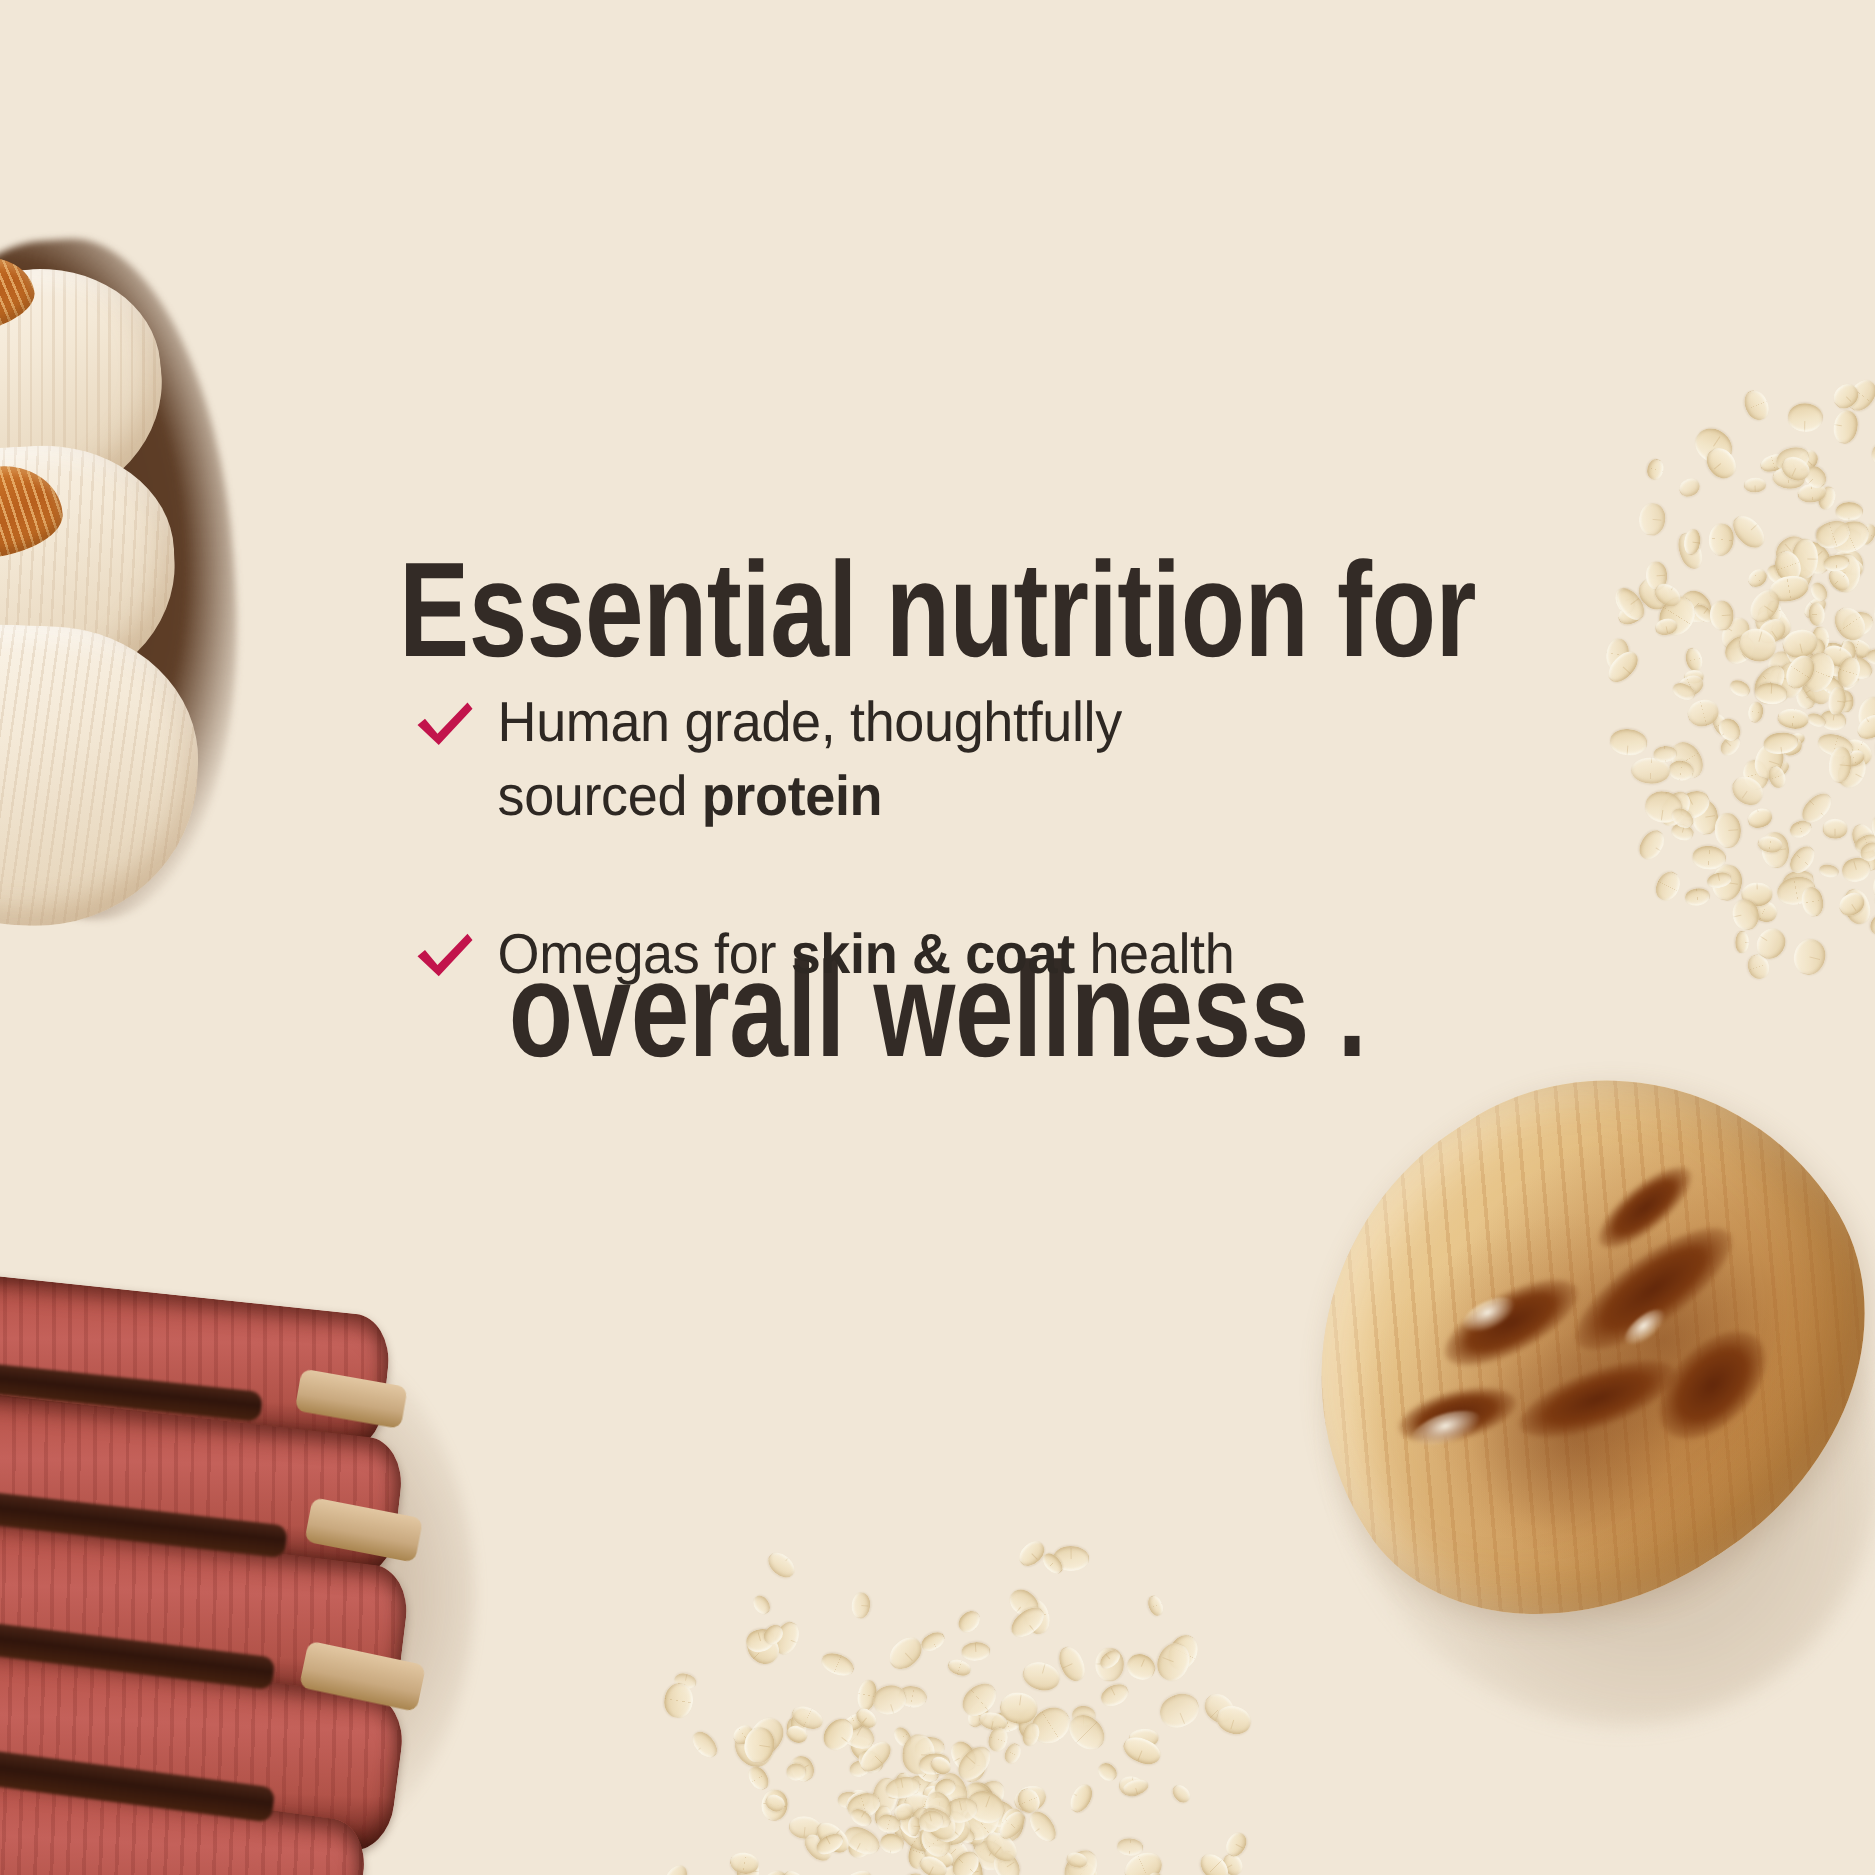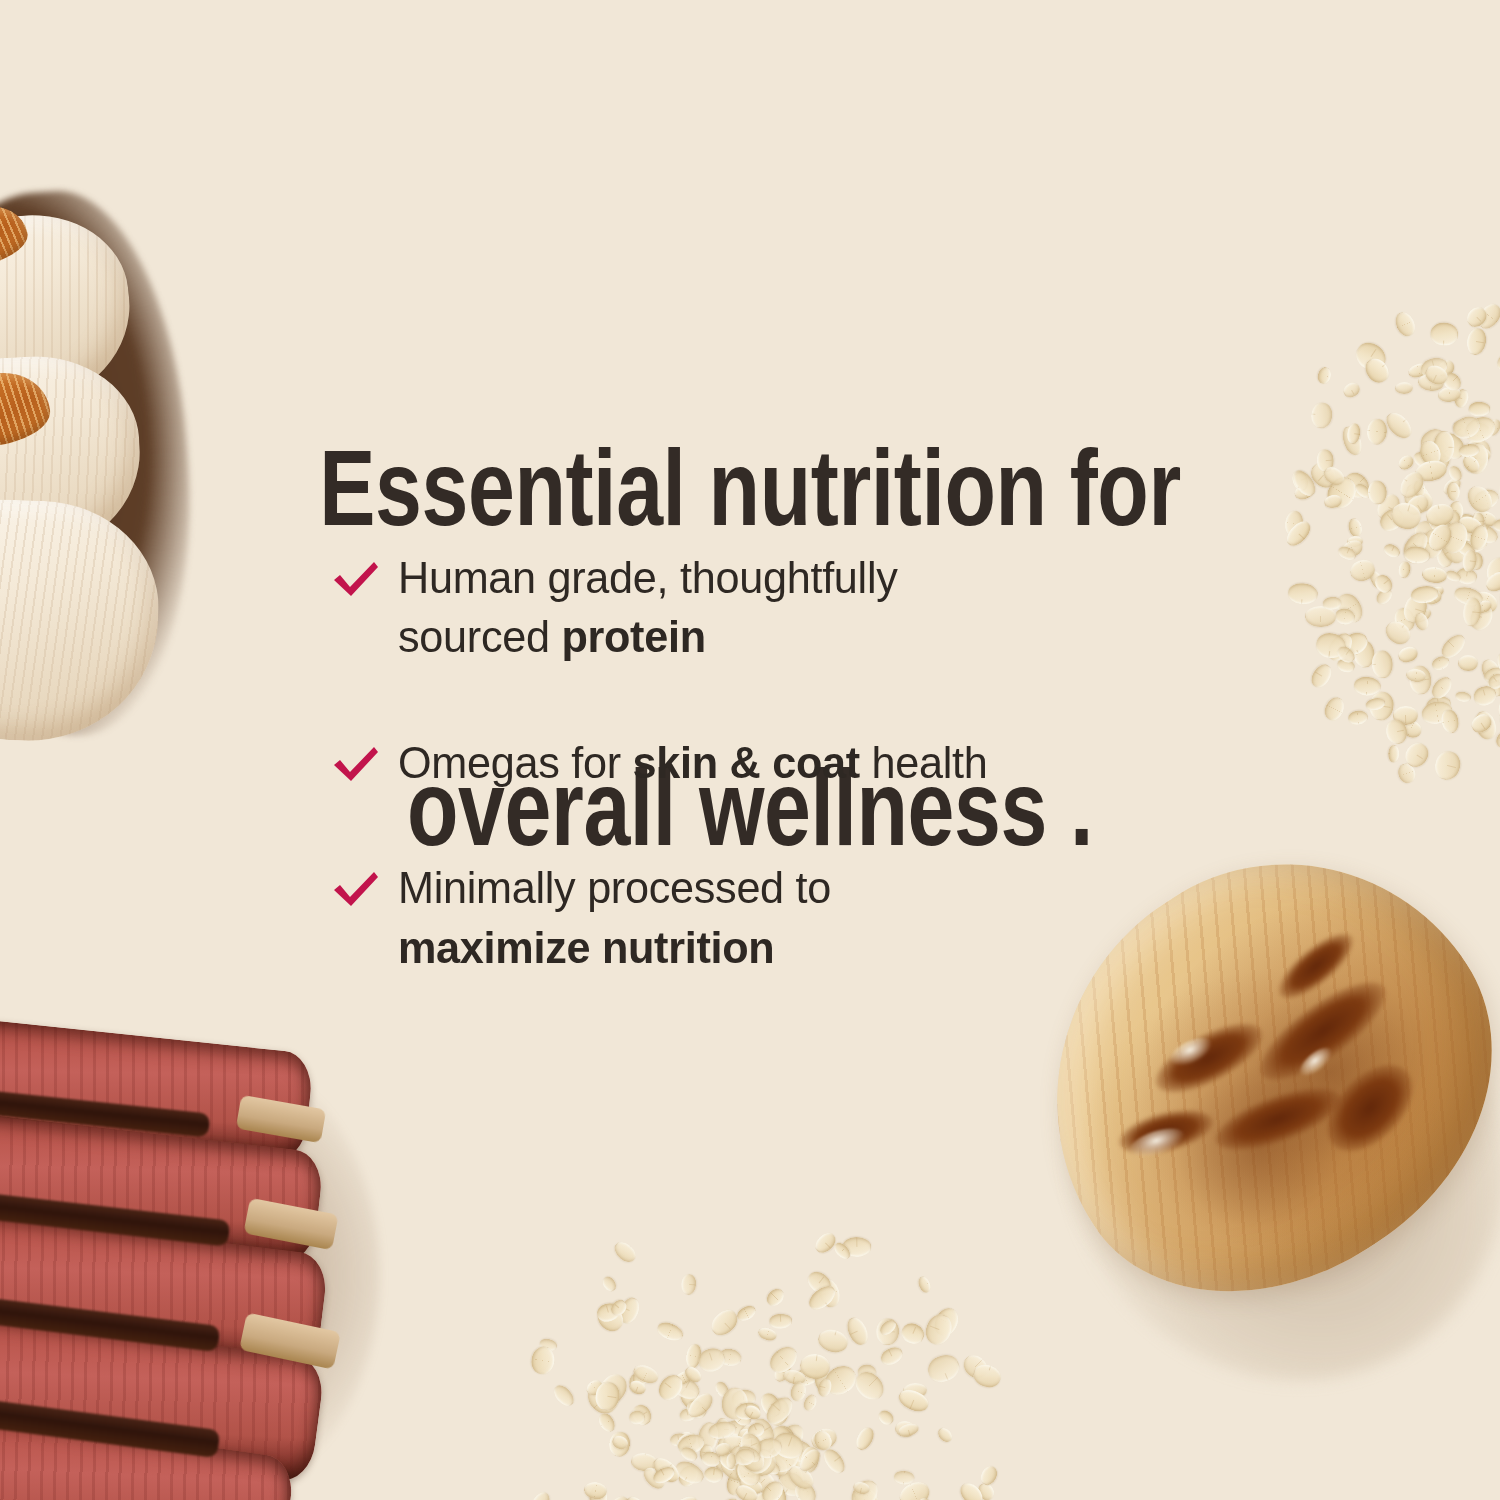--- a/index.html
+++ b/index.html
@@ -680,23 +680,15 @@
 
     <li class="bullet">
       <span class="check-icon">
         <svg viewBox="0 0 52 52" width="52" height="52" aria-hidden="true">
           <path d="M4 26 L10 21 L20 33 L44 8 L48 13 L21 42 Z" fill="#C2144C"></path>
         </svg>
       </span>
       <span class="bullet-text"><span>Omegas for </span><b>skin &amp; coat</b><span> health</span></span>
     </li>
 
-    <li class="bullet">
-      <span class="check-icon">
-        <svg viewBox="0 0 52 52" width="52" height="52" aria-hidden="true">
-          <path d="M4 26 L10 21 L20 33 L44 8 L48 13 L21 42 Z" fill="#C2144C"></path>
-        </svg>
-      </span>
-      <span class="bullet-text"><span>Minimally processed to</span><br><b>maximize nutrition</b></span>
-    </li>
 
   </ul>
 </div>
 
 </body></html>

